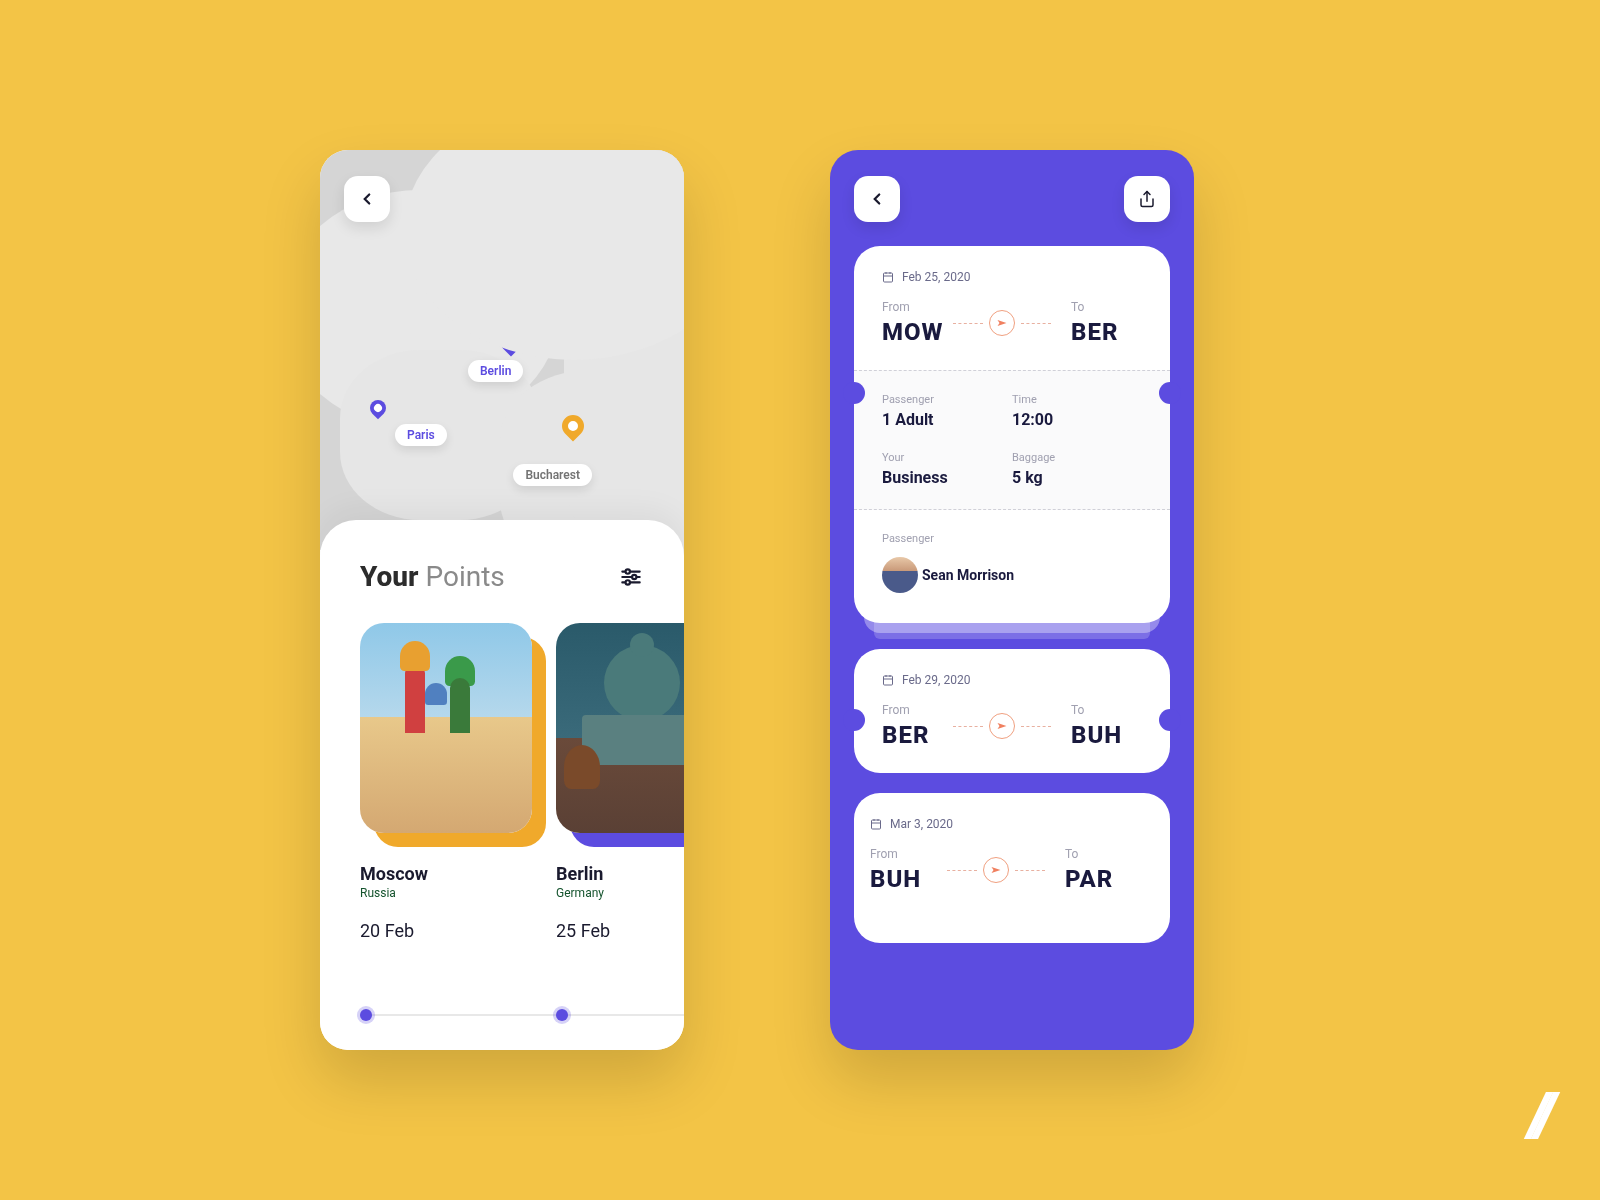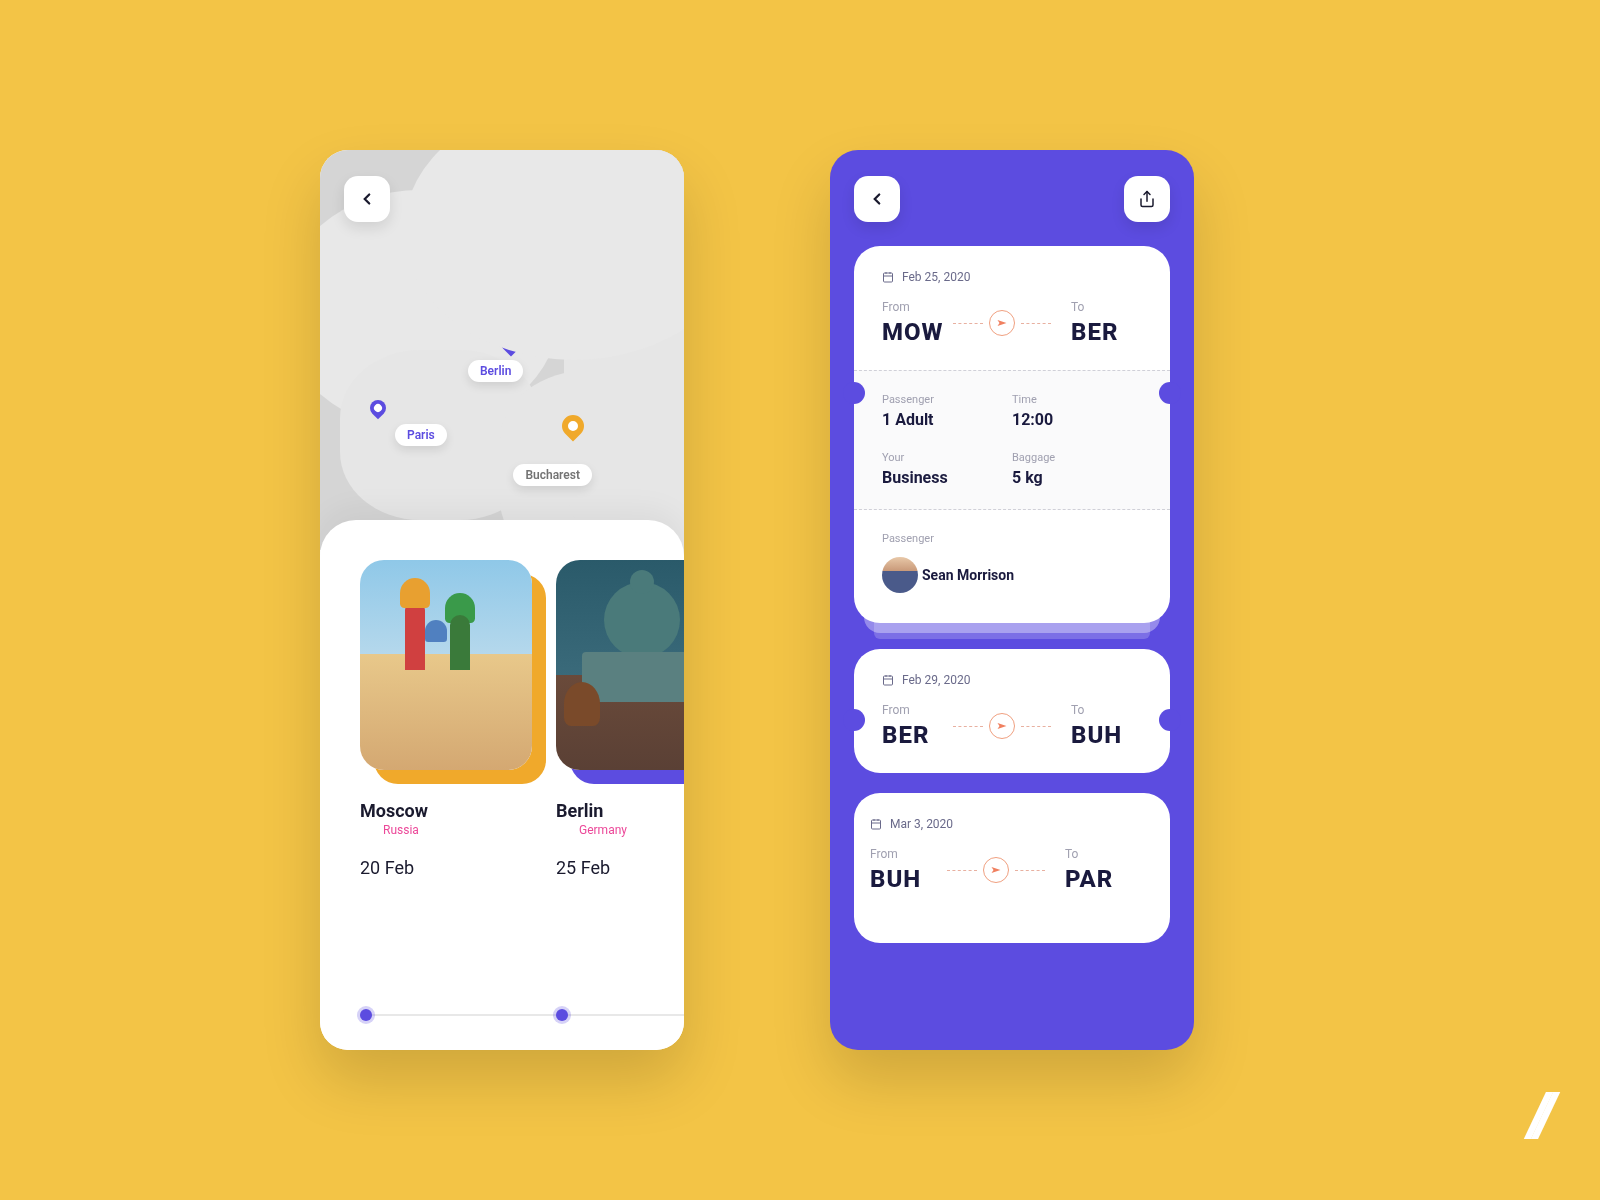--- a/index.html
+++ b/index.html
@@ -77,21 +77,21 @@
 
 .cards-row { display:flex; gap:24px; overflow:hidden; }
 .point-card { width:172px; flex-shrink:0; }
 .card-image {
   width:172px; height:210px; border-radius:24px; position:relative;
   box-shadow: 14px 14px 0 var(--accent);
   margin-bottom:30px; overflow:hidden;
 }
 .card-image .imgfill { position:absolute; inset:0; }
 .city-name { font-size:18px; font-weight:700; color:#1a1a2e; margin-bottom:2px;}
-.country   { font-size:12px; color:#ec4899; margin-bottom:20px;margin-left:23px;}
+.country   { font-size:12px; color:#14532d; margin-bottom:20px;}
 .date      { font-size:18px; font-weight:400; color:#1a1a2e; }
 
 .timeline { position:absolute; bottom:34px; left:40px; right:0; height:2px; background:#e8e8e8;}
 .timeline .dot { position:absolute; width:12px; height:12px; border-radius:50%; background:#5C4CE0; top:-5px; box-shadow:0 0 0 3px rgba(92,76,224,.25);}
 .timeline .d0{left:0;} .timeline .d1{left:196px;}
 
 
 .moscow-img { background: linear-gradient(180deg,#8fc8e8 0%,#b5d8ec 45%,#e8c88a 45%,#d4a872 100%); }
 .moscow-img::before{content:'';position:absolute;left:45px;top:40px;width:20px;height:70px;background:#d04040;border-radius:10px 10px 0 0;}
 .moscow-img::after{content:'';position:absolute;left:90px;top:55px;width:20px;height:55px;background:#3a7a3a;border-radius:10px 10px 0 0;}
@@ -189,20 +189,35 @@
     <div class="pin-label pl-moscow">Moscow</div>
     <div class="pin pin-berlin"></div>
     <div class="pin-label pl-berlin">Berlin</div>
     <div class="pin pin-paris"></div>
     <div class="pin-label pl-paris">Paris</div>
     <div class="pin pin-bucharest"></div>
     <div class="pin-label pl-bucharest">Bucharest</div>
   </div>
 
   <div class="bottom-sheet">
+    <div class="sheet-header">
+      <div class="sheet-title">
+        <b>Your</b> <span>Points</span>
+      </div>
+      <div>
+        <svg width="26" height="26" viewBox="0 0 24 24" fill="none" stroke="#1a1a2e" stroke-width="2" stroke-linecap="round">
+            <line x1="4" y1="7" x2="20" y2="7"></line>
+            <line x1="4" y1="12" x2="20" y2="12"></line>
+            <line x1="4" y1="17" x2="20" y2="17"></line>
+            <circle cx="9" cy="7" r="2" fill="#fff"></circle>
+            <circle cx="15" cy="12" r="2" fill="#fff"></circle>
+            <circle cx="9" cy="17" r="2" fill="#fff"></circle>
+          </svg>
+      </div>
+    </div>
 
     <div class="cards-row">
       <div class="point-card">
         <div class="card-image" style="--accent:#F0A92B">
           <div class="imgfill moscow-img">
               <span class="m-dome d1"></span>
               <span class="m-dome d2"></span>
               <span class="m-dome d3"></span>
             </div>
         </div>

